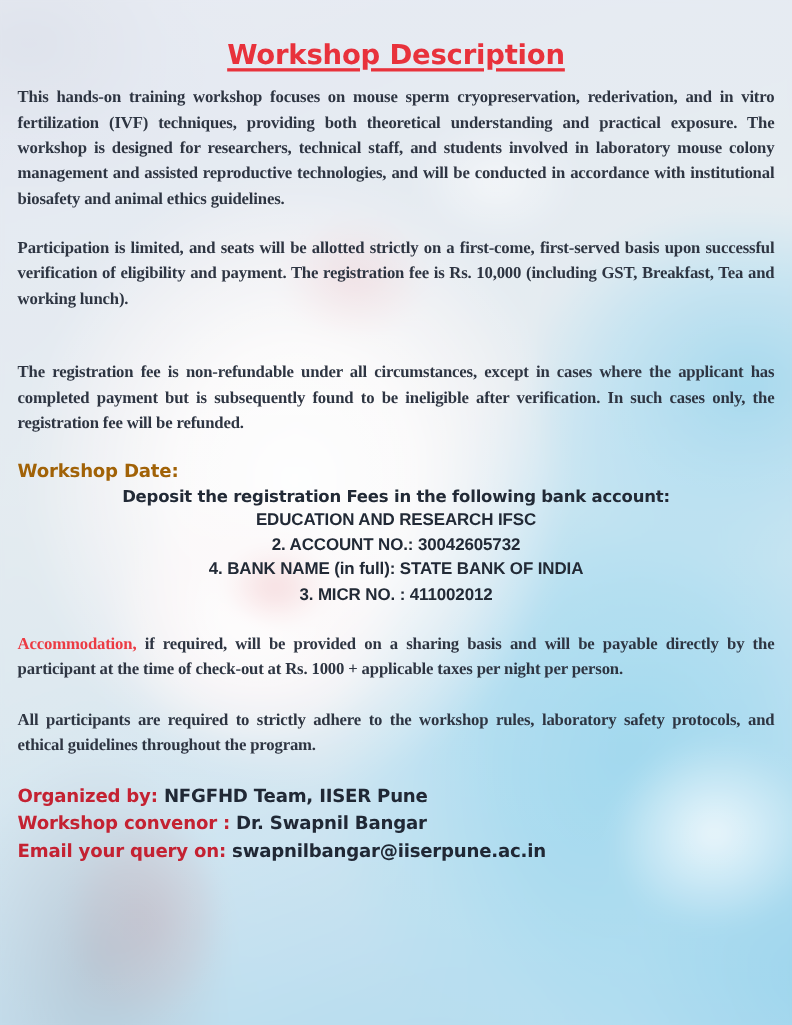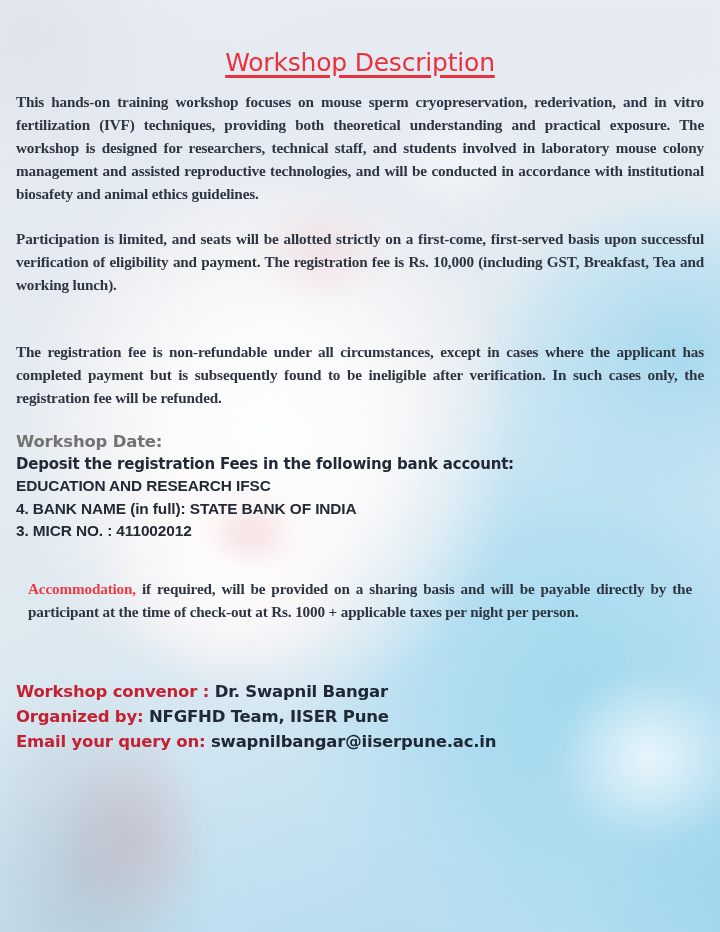--- a/index.html
+++ b/index.html
@@ -170,28 +170,28 @@
     z-index: 3;
     padding: 0 16px;
     box-sizing: border-box;
     width: 720px;
   }
 
   .title {
     text-align: center;
     color: #e8323c;
     font-family: "DejaVu Sans", sans-serif;
-    font-weight: normal;
+    font-weight: bold;
     font-size: 25px;
     letter-spacing: -0.2px;
     text-decoration: underline;
     text-underline-offset: 4px;
     text-decoration-thickness: 2.5px;
     margin: 0;
-    padding-top: 49px;
+    padding-top: 36px;
     line-height: 1.1;
   }
 
   .body-text {
     color: #2e3542;
     font-family: Liberation Serif, serif;
     font-weight: bold;
     font-size: 15.2px;
     line-height: 1.52;
     text-align: justify;
@@ -206,21 +206,21 @@
   .red-label {
     color: #ec3b43;
     font-weight: bold;
   }
   .red-label-deep {
     color: #c42232;
     font-weight: bold;
   }
 
   .section-heading {
-    color: #737373;
+    color: #a16207;
     font-family: "DejaVu Sans", sans-serif;
     font-weight: bold;
     font-size: 16.5px;
     margin: 0 0 3px 0;
     letter-spacing: -0.2px;
   }
 
   
   .bank-block {
     color: #222a36;
@@ -229,33 +229,33 @@
     font-size: 15.4px;
     line-height: 1.46;
     text-align: left;
     letter-spacing: -0.1px;
   }
   .bank-intro {
     font-family: "DejaVu Sans", sans-serif;
     font-size: 15px;
     letter-spacing: -0.2px;
   }
-  .bank-line { display: block; white-space: nowrap; }
+  .bank-line { display: block; white-space: nowrap; text-align: center; }
 
   .footer-block {
     font-family: "DejaVu Sans", sans-serif;
     font-weight: bold;
     font-size: 16.5px;
     line-height: 1.52;
     color: #202835;
     letter-spacing: -0.2px;
   }
   .footer-line { display: block; }
 
-  .accom-para { margin: 12px; }
+  .accom-para { margin: 0; }
 </style>
 </head>
 <body>
 
 <div class="poster">
 
   <div class="bg">
     <div class="bg-blurwrap">
       <div class="bg-layer bg-base"></div>
       <div class="bg-layer bg-glove-r"></div>
@@ -293,33 +293,35 @@
 
     <p class="body-text tight">The registration fee is non-refundable under all circumstances, except in cases where the applicant has completed payment but is subsequently found to be ineligible after verification. In such cases only, the registration fee will be refunded.</p>
 
     <div class="gap-md"></div>
 
     <div class="section-heading">Workshop Date:</div>
 
     <div class="bank-block">
       <span class="bank-line bank-intro">Deposit the registration Fees in the following bank account:</span>
       <span class="bank-line">EDUCATION AND RESEARCH IFSC</span>
+      <span class="bank-line">2. ACCOUNT NO.: 30042605732</span>
       <span class="bank-line">4. BANK NAME (in full): STATE BANK OF INDIA</span>
       <span class="bank-line">3. MICR NO. : 411002012</span>
     </div>
 
     <div class="gap-md"></div>
 
     <p class="body-text accom-para"><span class="red-label">Accommodation,</span><span> if required, will be provided on a sharing basis and will be payable directly by the participant at the time of check-out at Rs. 1000 + applicable taxes per night per person.</span></p>
 
     <div class="gap-md"></div>
 
+    <p class="body-text tight">All participants are required to strictly adhere to the workshop rules, laboratory safety protocols, and ethical guidelines throughout the program.</p>
 
     <div class="gap-md"></div>
 
     <div class="footer-block">
+      <span class="footer-line"><span class="red-label-deep">Organized by:</span><span> NFGFHD Team, IISER Pune</span></span>
       <span class="footer-line"><span class="red-label-deep">Workshop convenor :</span><span> Dr. Swapnil Bangar</span></span>
-      <span class="footer-line"><span class="red-label-deep">Organized by:</span><span> NFGFHD Team, IISER Pune</span></span>
       <span class="footer-line"><span class="red-label-deep">Email your query on:</span><span> swapnilbangar@iiserpune.ac.in</span></span>
     </div>
 
   </div>
 </div>
 
 </body></html>

